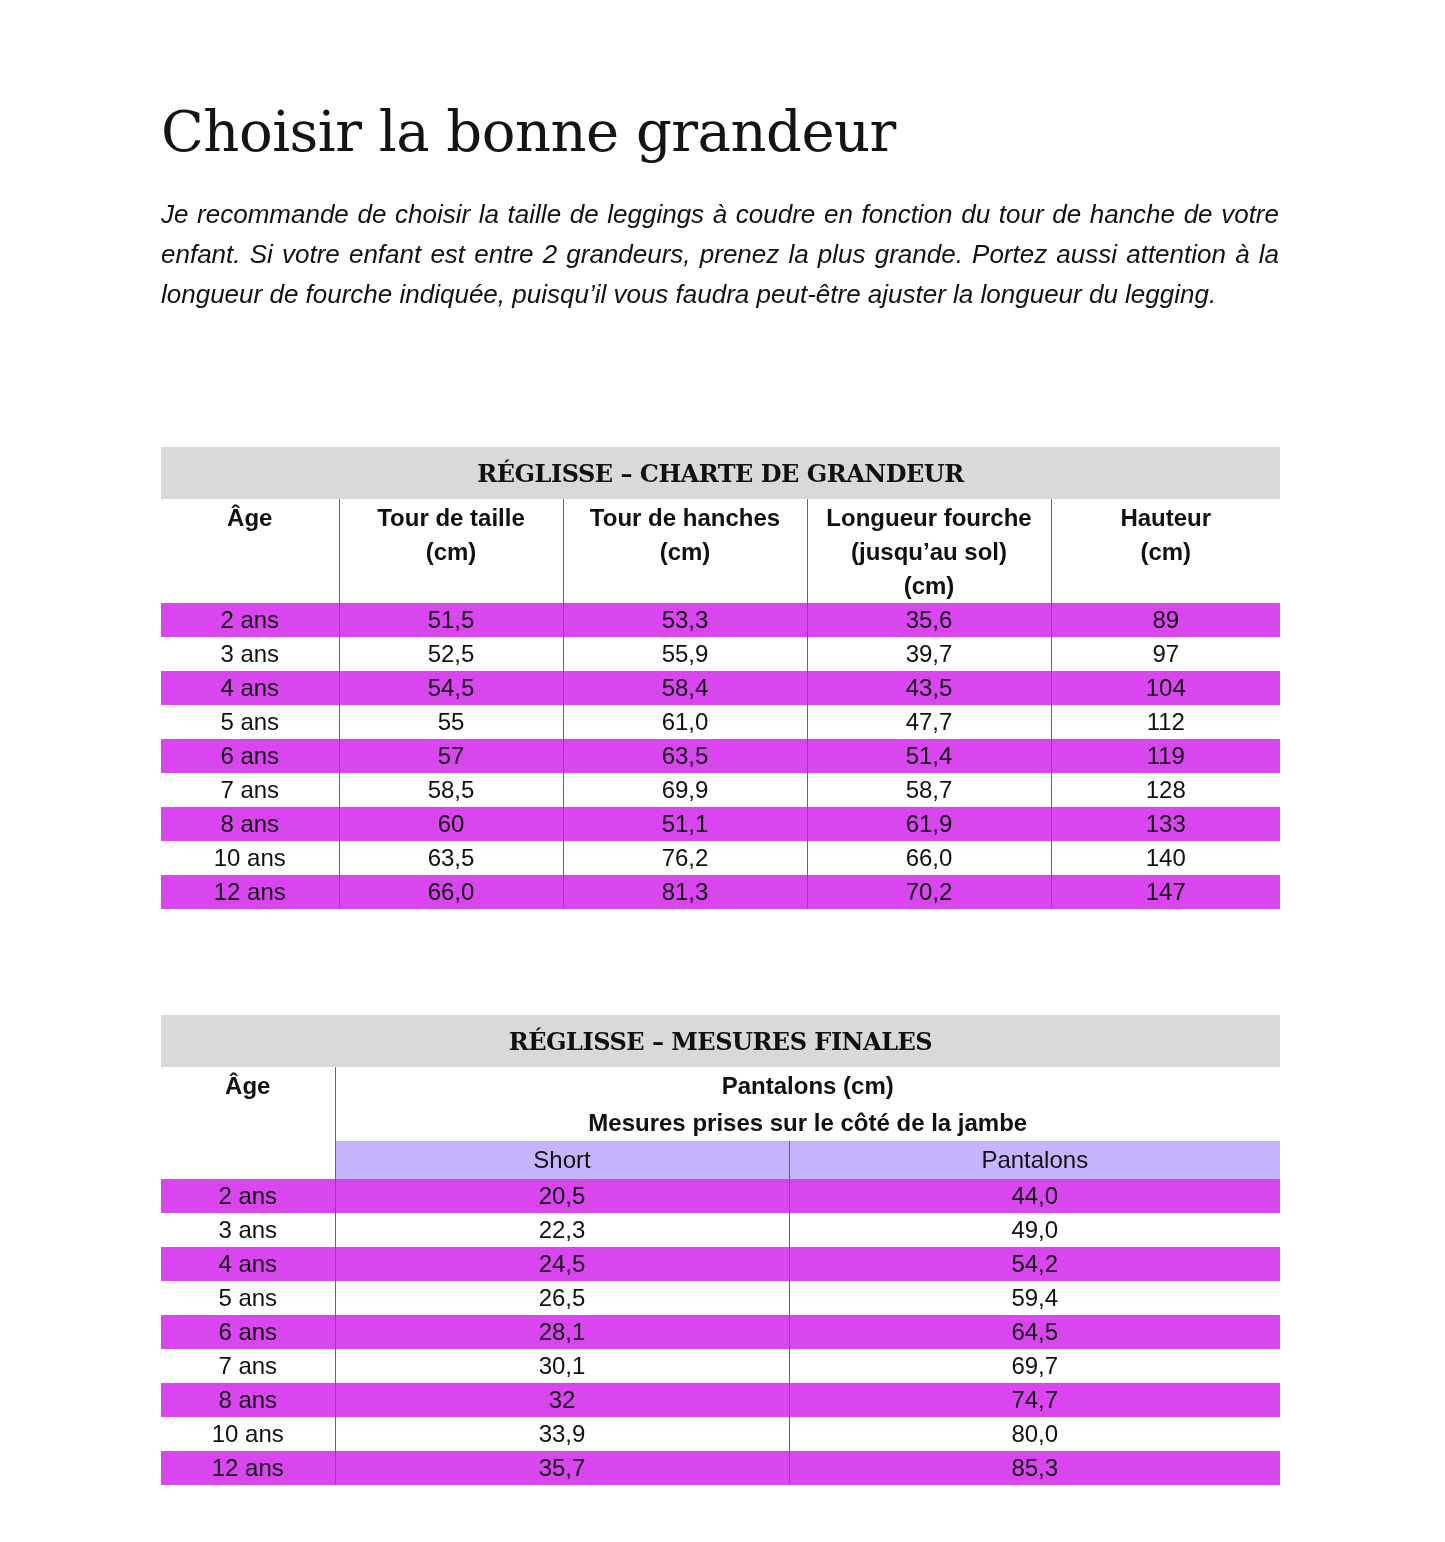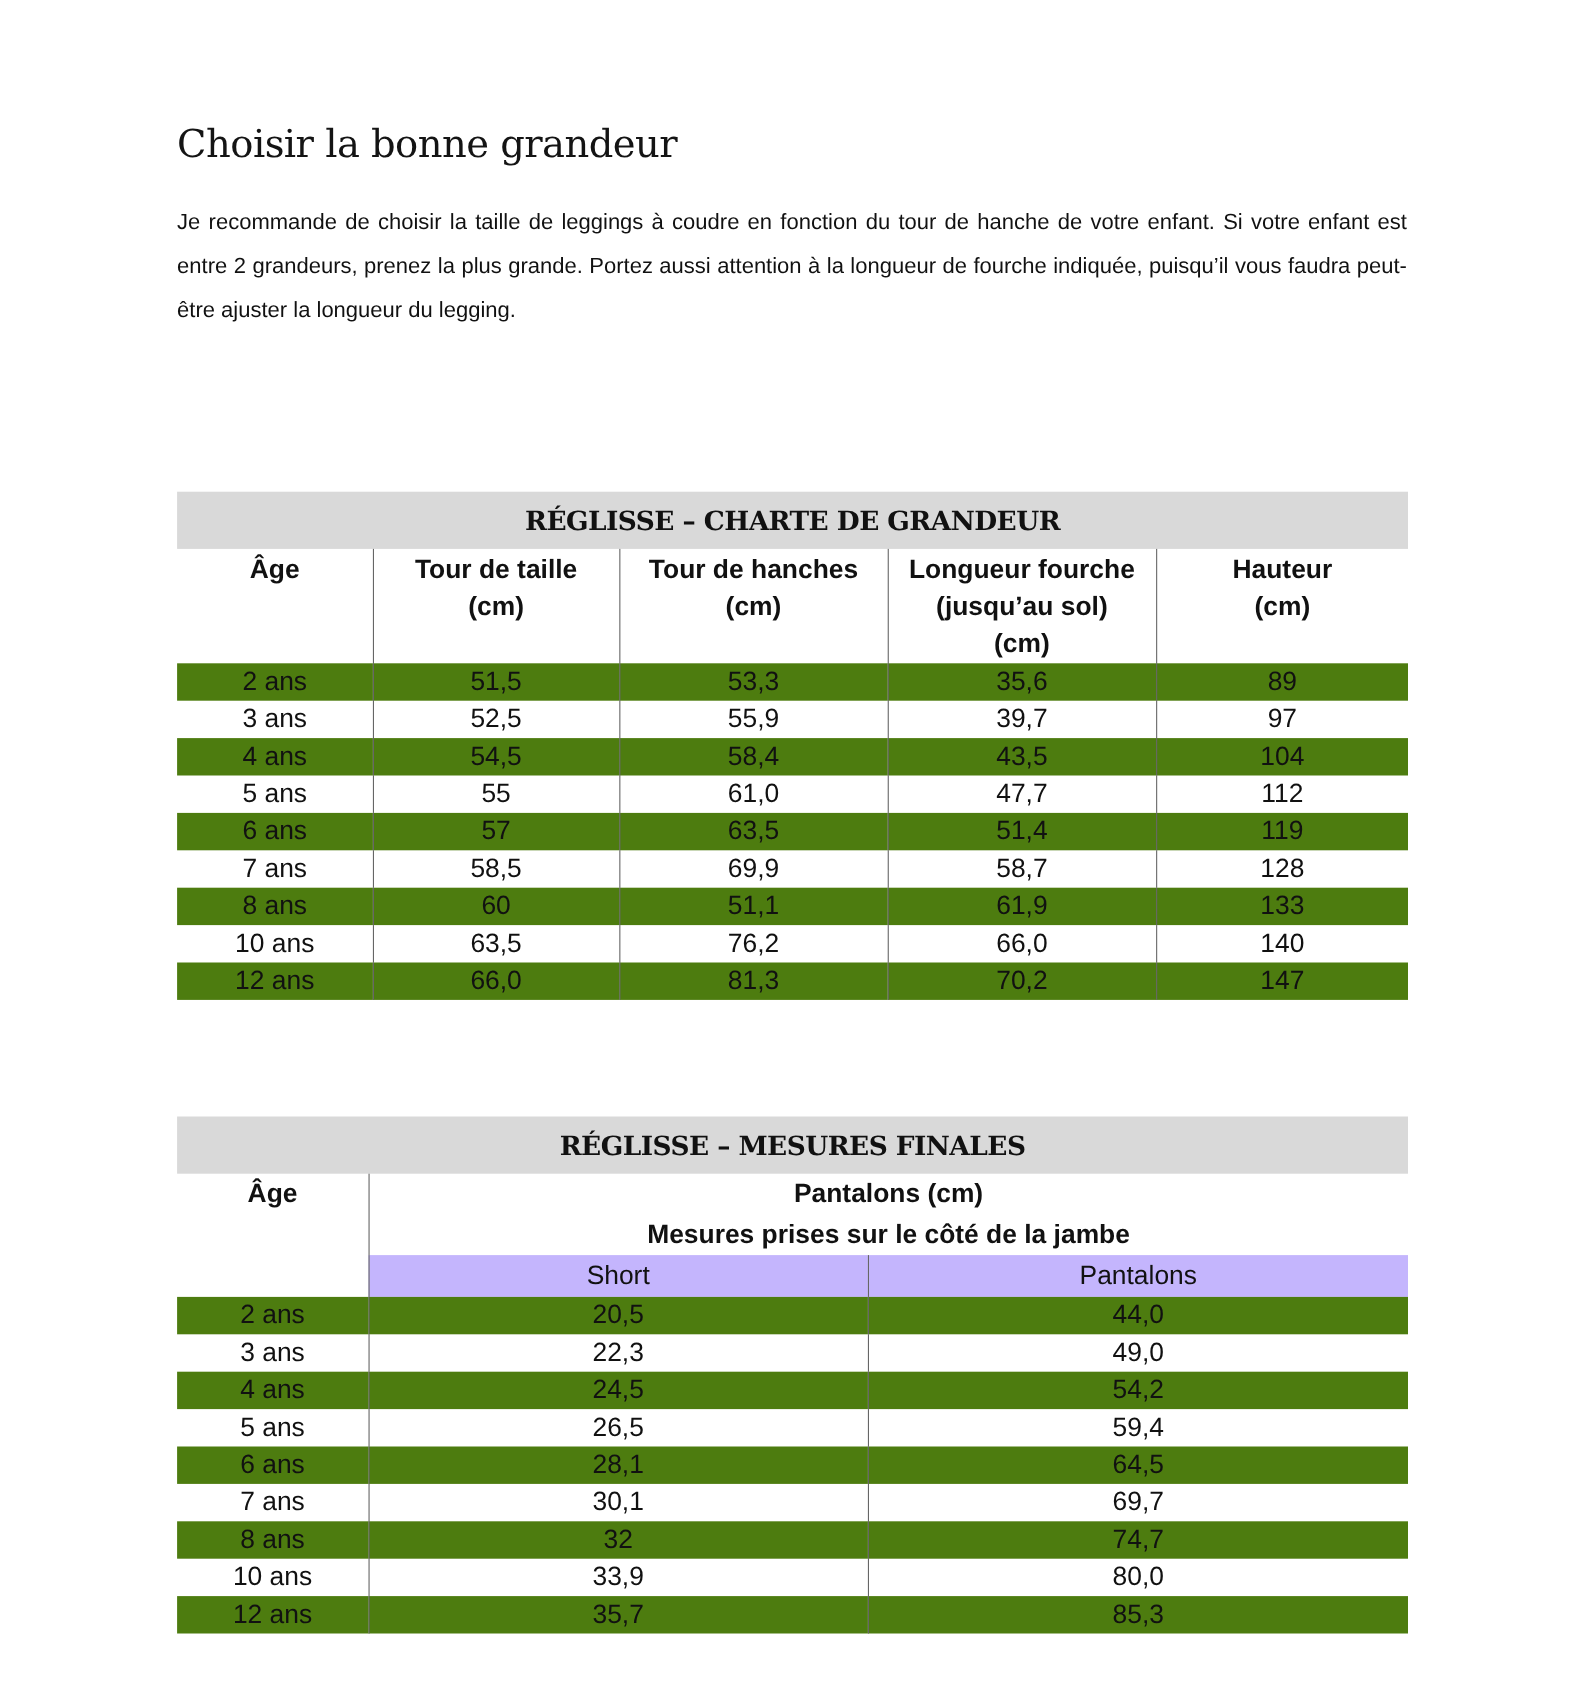--- a/index.html
+++ b/index.html
@@ -1,43 +1,43 @@
 <!DOCTYPE html>
 <html><head>
 <meta charset="utf-8">
 <style>
   html, body { margin: 0; padding: 0; background: #ffffff; }
   body { width: 1445px; height: 1542px; position: relative; overflow: hidden; color: #111; }
 
   .page-title {
     position: absolute; left: 161px; top: 102px; margin: 0;
     font-family: "DejaVu Serif", serif; font-weight: normal;
-    font-size: 35px; line-height: 60px; color: #141414; letter-spacing: -0.5px;
+    font-size: 56px; line-height: 60px; color: #141414; letter-spacing: -0.5px;
   }
   .intro {
-    position: absolute; left: 161px; top: 182px; width: 1118px; margin: 0;
-    font-family: "Liberation Sans", sans-serif; font-size: 20px; line-height: 40px;
-    text-align: justify; color: #111;
+    position: absolute; left: 161px; top: 194px; width: 1118px; margin: 0;
+    font-family: "Liberation Sans", sans-serif; font-size: 26px; line-height: 40px;
+    text-align: justify; color: #111; font-style: italic;
   }
 
   table.size {
     position: absolute; left: 161px; width: 1119px;
     border-collapse: collapse; table-layout: fixed;
     font-family: "Liberation Sans", sans-serif; font-size: 24px; color: #111;
   }
   table.size td, table.size th { padding: 0; text-align: center; vertical-align: middle; }
 
   .band {
     background: #d9d9d9; font-family: "DejaVu Serif", serif; font-weight: bold;
     font-size: 24px; height: 52px; letter-spacing: -0.5px; color: #111;
   }
   .hdr { font-weight: bold; font-size: 24px; line-height: 34px; vertical-align: top !important; padding-top: 2px !important; }
   .vl { border-left: 1.5px solid #666; }
 
-  tr.pink td { background: #4d7c0f; }
+  tr.pink td { background: #d946ef; }
   tr.row td { height: 34px; line-height: 34px; }
 
   #table1 { top: 447px; }
   #table1 .hdr-row td { height: 102px; }
 
   #table2 { top: 1015px; }
   #table2 .sub1 td.long { height: 74px; font-weight: bold; line-height: 37px; vertical-align: middle; }
   #table2 .sub2 td.grey { background: #c4b5fd; height: 38px; font-weight: normal; }
   #table2 .age-hdr { font-weight: bold; vertical-align: top !important; padding-top: 2px !important; line-height: 34px; }
 </style>

